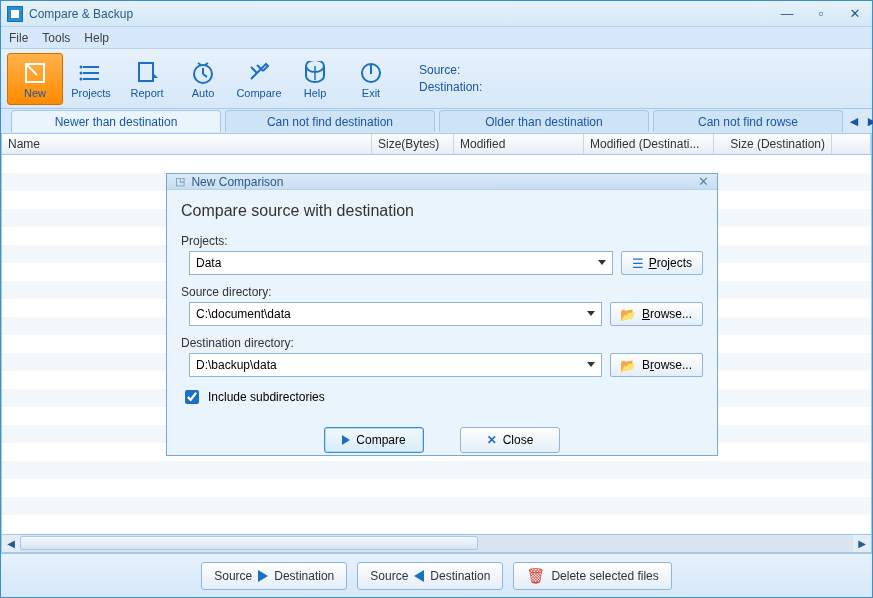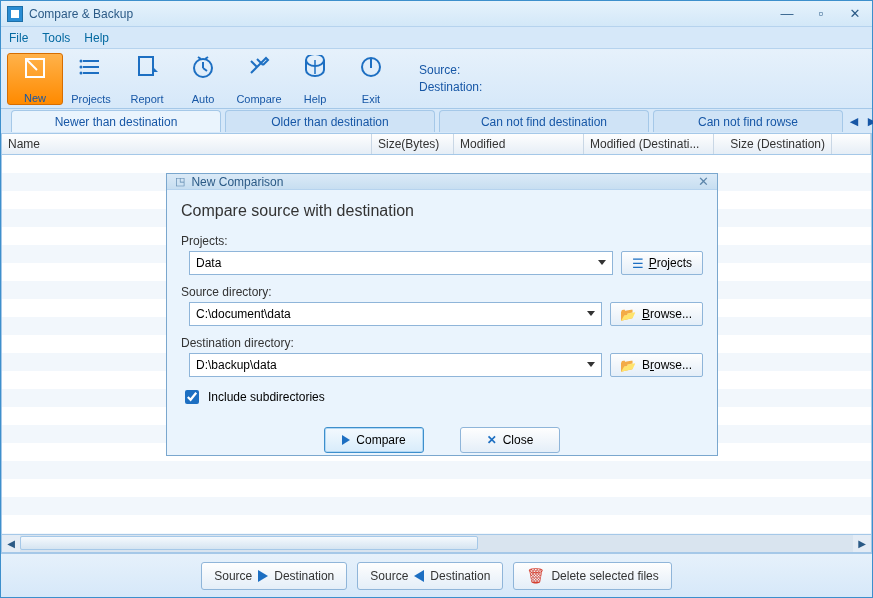--- a/index.html
+++ b/index.html
@@ -4,24 +4,24 @@
 <style>
   * { box-sizing: border-box; font-family: Tahoma, Arial, sans-serif; }
   body { margin: 0; padding: 0; background: #fff; }
   .window { width: 873px; height: 598px; border: 1px solid #3d8fcc; background: #d6e8f9; display: flex; flex-direction: column; position: relative; }
   .titlebar { height: 26px; background: linear-gradient(#e6f2fc,#d3e8f8); display: flex; align-items: center; padding: 0 6px; border-bottom: 1px solid #b6d3ee; }
   .titlebar .app-icon { width: 16px; height: 16px; background: #2a8dd4; margin-right: 6px; position: relative; border:1px solid #1d6fa8;}
   .titlebar .app-icon::after { content:""; position:absolute; left:3px; top:3px; width:8px; height:8px; background:#fff; }
   .titlebar .title { font-size: 12px; color: #2b5a86; flex: 1; }
   .winbtns { display:flex; gap:12px; }
   .winbtn { width:22px; height:16px; display:flex; align-items:center; justify-content:center; color:#2b5a86; font-size:13px; cursor:pointer;}
-  .menubar { height: 22px; display:flex; align-items:center; padding: 0 8px; gap: 14px; font-size: 12px; color:#0369a1; border-bottom:1px solid #b6d3ee; }
+  .menubar { height: 22px; display:flex; align-items:center; padding: 0 8px; gap: 14px; font-size: 12px; color:#404040; border-bottom:1px solid #b6d3ee; }
   .menubar span { cursor:pointer; }
   .toolbar { height: 60px; background: linear-gradient(#e6f1fb,#d6e8f9); display:flex; align-items:center; padding: 4px 6px; border-bottom:1px solid #a5c8e8; }
-  .tool { width: 56px; height: 52px; display:flex; flex-direction:column; align-items:center; justify-content:space-between; font-size:11px; color:#1757a6; cursor:pointer; border-radius:3px; }
+  .tool { width: 56px; height: 52px; display:flex; flex-direction:column; align-items:center; justify-content:center; font-size:11px; color:#1757a6; cursor:pointer; border-radius:3px; }
   .tool.active { background: linear-gradient(#ffb24a,#ff8a00); border:1px solid #d66d00; color:#1757a6; }
   .tool.active .ticon { background: none; }
   .tool.active svg path, .tool.active svg rect { stroke:#fff !important; fill:none;}
   .ticon { width:28px; height:28px; display:flex; align-items:center; justify-content:center; }
   .srcdest { margin-left: 20px; font-size:12px; color:#1757a6; line-height:1.4; }
   .tabsrow { display:flex; align-items:center; background:#d6e8f9; padding: 0 0 0 10px; height: 24px; position:relative; }
   .tab { flex:0 0 210px; height:22px; border:1px solid #a5c8e8; border-bottom:none; border-top-left-radius:4px; border-top-right-radius:4px; font-size:12px; color:#1757a6; display:flex; align-items:center; justify-content:center; cursor:pointer; background:#cfe3f6; margin-right:4px;}
   .tab.active { background:#eaf4fd; }
   .tabnav { margin-left:auto; display:flex; gap:4px; }
   .tabnav span { width:14px; height:14px; display:flex; align-items:center; justify-content:center; font-size:11px; color:#1757a6; cursor:pointer; }
@@ -152,22 +152,22 @@
       <span>Exit</span>
     </div>
     <div class="srcdest">
       <div>Source:</div>
       <div>Destination:</div>
     </div>
   </div>
 
   <div class="tabsrow">
     <div class="tab active">Newer than destination</div>
+    <div class="tab">Can not find destination</div>
     <div class="tab">Older than destination</div>
-    <div class="tab">Can not find destination</div>
     <div class="tab" style="flex:0 0 190px">Can not find rowse</div>
     <div class="tabnav">
       <span>◀</span>
       <span>▶</span>
     </div>
   </div>
 
   <div class="headers">
     <span class="hname">Name</span>
     <span class="hsize">Size(Bytes)</span>

